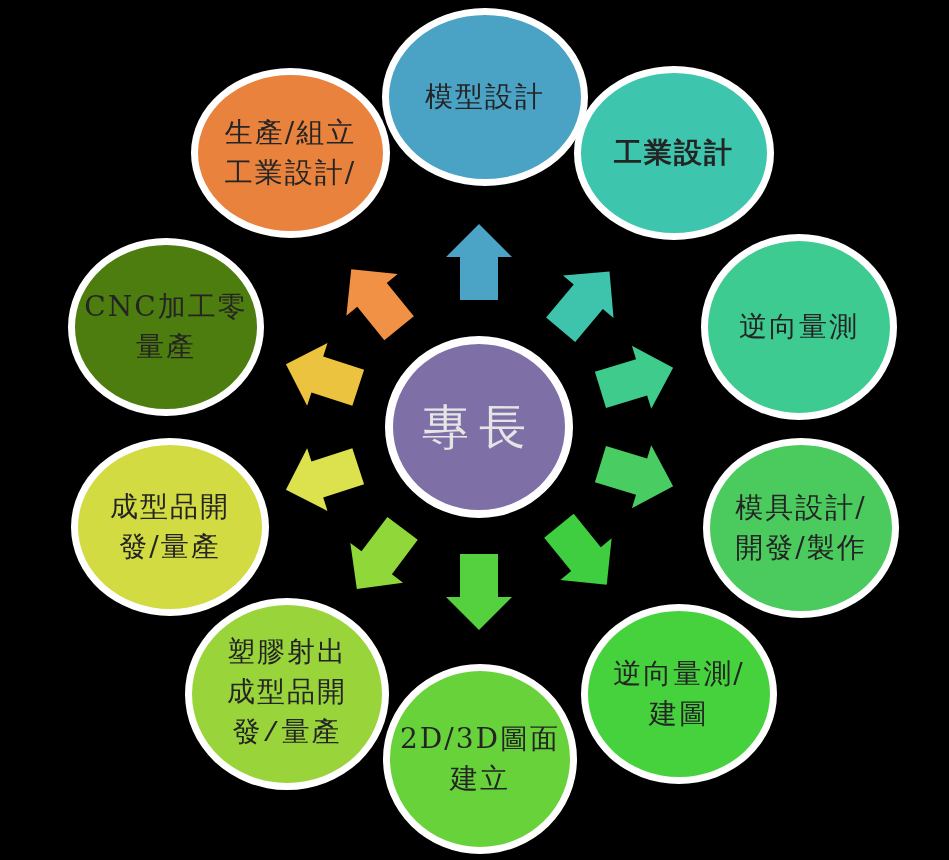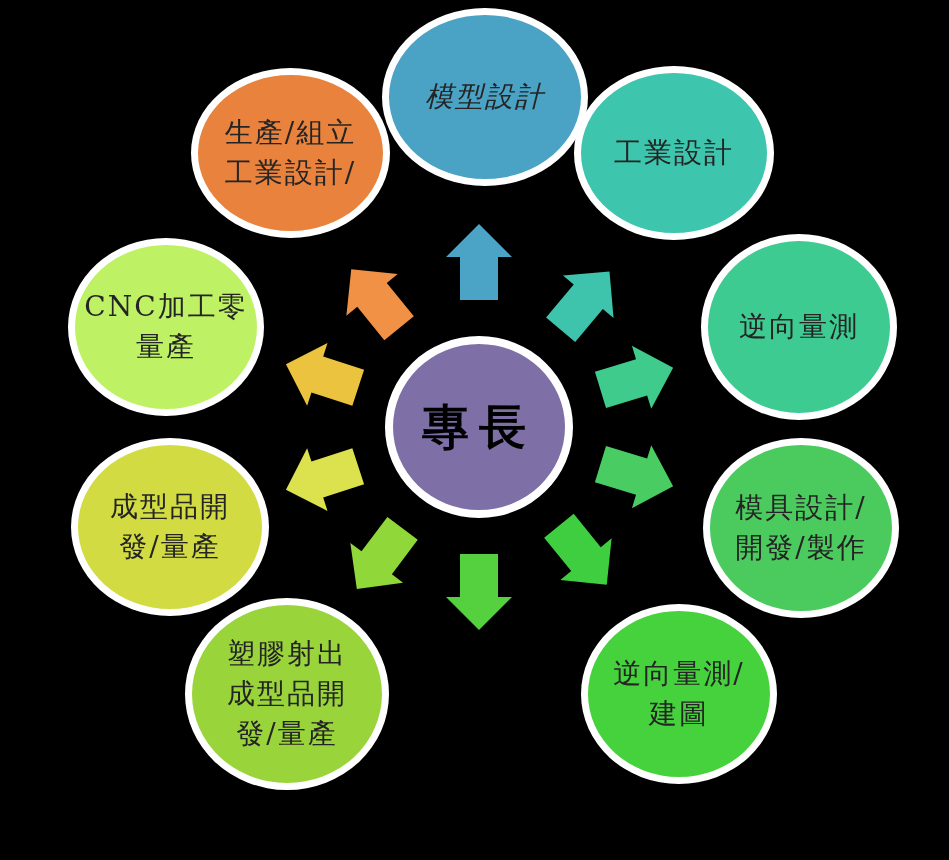--- a/index.html
+++ b/index.html
@@ -8,25 +8,25 @@
     font-family:"DejaVu Serif","Liberation Serif",serif;
   }
   .arrows-layer{position:absolute;left:0;top:0;width:949px;height:860px;display:block;}
   .bubble{
     position:absolute;box-sizing:border-box;border:7px solid #ffffff;border-radius:50%;
     display:flex;flex-direction:column;align-items:center;justify-content:center;
     text-align:left;color:#242424;font-size:28px;letter-spacing:2px;line-height:1.42;
   }
   .bubble .line{display:block;white-space:nowrap;}
   .center-bubble{
-    border-width:8px;font-size:47px;font-weight:bold;letter-spacing:10px;line-height:1.5;
-    color:#000000;
+    border-width:8px;font-size:47px;font-weight:normal;letter-spacing:10px;line-height:1.5;
+    color:#e5e5e5;
   }
   
-  .b-model      {left:382px;top:8px;  width:206px;height:178px;font-style:italic;}
+  .b-model      {left:382px;top:8px;  width:206px;height:178px;}
   .b-industrial {left:574px;top:66px; width:200px;height:174px;}
   .b-mechanism  {left:701px;top:234px;width:196px;height:186px;}
   .b-mold       {left:703px;top:438px;width:196px;height:180px;}
   .b-reverse    {left:581px;top:604px;width:196px;height:180px;}
   .b-drawing    {left:383px;top:664px;width:194px;height:190px;}
   .b-plastic    {left:185px;top:598px;width:204px;height:192px;}
   .b-sheetmetal {left:71px; top:438px;width:198px;height:178px;}
   .b-cnc        {left:68px; top:238px;width:196px;height:178px;}
   .b-production {left:191px;top:68px; width:199px;height:170px;}
   .b-center     {left:385px;top:336px;width:188px;height:182px;}
@@ -48,51 +48,55 @@
       <polygon transform="rotate(162)" points="127,-19 170,-19 170,-33 203,0 170,33 170,19 127,19" fill="#DCE14E"></polygon>
       <polygon transform="rotate(-162)" points="127,-19 170,-19 170,-33 203,0 170,33 170,19 127,19" fill="#ECC33E"></polygon>
       <polygon transform="rotate(-129)" points="127,-19 170,-19 170,-33 203,0 170,33 170,19 127,19" fill="#F09145"></polygon>
     </g>
   </svg>
 
   <div class="bubble b-model" style="background-color: rgb(74, 163, 196);">
     <span class="line">模型設計</span>
   </div>
 
-  <div class="bubble b-industrial" style="background-color: rgb(61, 197, 173);">
+  <div class="bubble b-industrial" style="background-color: rgb(61, 197, 173); font-weight: bold;">
     <span class="line">工業設計</span>
   </div>
 
   <div class="bubble b-mechanism" style="background-color: rgb(62, 203, 146);">
     <span class="line">逆向量測</span>
   </div>
 
   <div class="bubble b-reverse" style="background-color: rgb(69, 210, 61);">
     <span class="line">逆向量測/</span>
     <span class="line">建圖</span>
   </div>
 
   <div class="bubble b-mold" style="background-color: rgb(75, 203, 94);">
     <span class="line">模具設計/</span>
     <span class="line">開發/製作</span>
   </div>
 
+  <div class="bubble b-drawing" style="background-color: rgb(104, 210, 59);">
+    <span class="line">2D/3D圖面</span>
+    <span class="line">建立</span>
+  </div>
 
-  <div class="bubble b-plastic" style="background-color: rgb(154, 212, 59);">
+  <div class="bubble b-plastic" style="background-color: rgb(154, 212, 59); font-family: Liberation Mono, monospace;">
     <span class="line">塑膠射出</span>
     <span class="line">成型品開</span>
     <span class="line">發/量產</span>
   </div>
 
   <div class="bubble b-sheetmetal" style="background-color: rgb(210, 219, 66);">
     <span class="line">成型品開</span>
     <span class="line">發/量產</span>
   </div>
 
-  <div class="bubble b-cnc" style="background-color: #bef264;">
+  <div class="bubble b-cnc" style="background-color: #4d7c0f;">
     <span class="line">CNC加工零</span>
     <span class="line">量產</span>
   </div>
 
   <div class="bubble b-production" style="background-color: rgb(232, 130, 61);">
     <span class="line">生產/組立</span>
     <span class="line">工業設計/</span>
   </div>
 
   <div class="bubble center-bubble b-center" style="background-color: rgb(126, 111, 167);">

